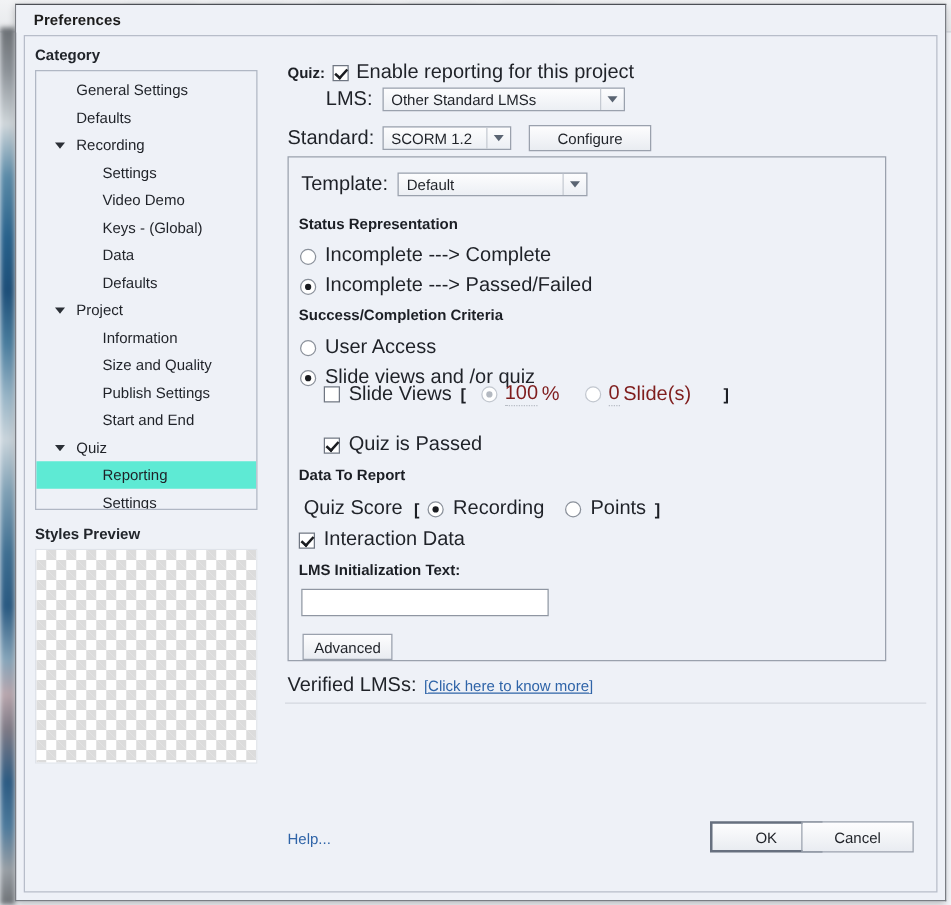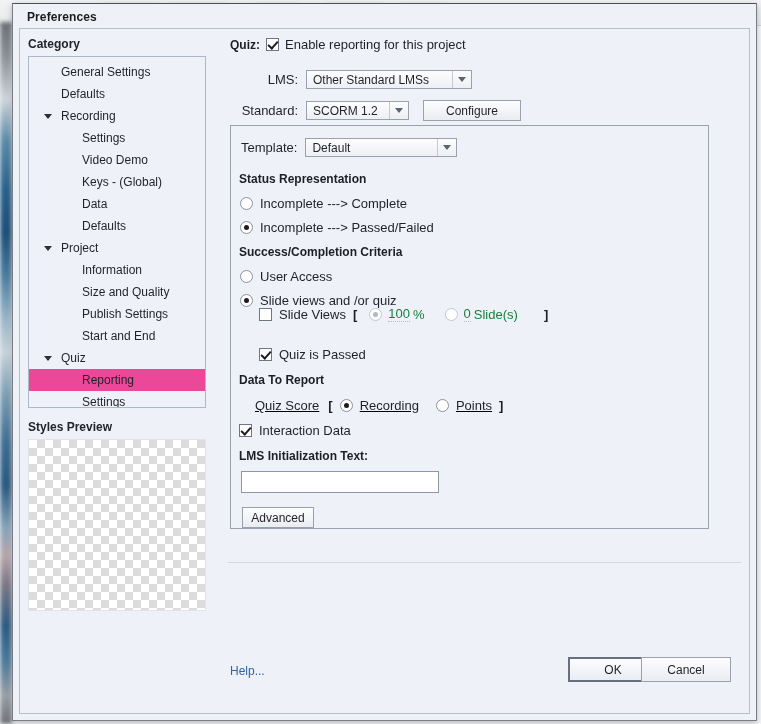--- a/index.html
+++ b/index.html
@@ -75,21 +75,21 @@
     border: 1px solid #b0b7c4;
     padding-top: 4px;
     overflow: hidden;
   }
   .tree-row {
     position: relative;
     height: 22px; line-height: 22px;
     font-size: 12px; color: #1f2228;
     white-space: nowrap;
   }
-  .tree-row.selected { background: #ec4899; }
+  .tree-row.selected { background: #5eead4; }
   .tw {
     position: absolute; left: 13px; top: 0;
     width: 12px; height: 22px;
     display: flex; align-items: center; justify-content: center;
   }
   .tw i {
     display: block;
     width: 0; height: 0;
     border-left: 4.5px solid transparent;
     border-right: 4.5px solid transparent;
@@ -108,21 +108,21 @@
       linear-gradient(45deg, #dcdcdc 25%, transparent 25%, transparent 75%, #dcdcdc 75%, #dcdcdc);
     background-size: 16px 16px;
     background-position: 0 0, 8px 8px;
   }
 
   
   #right-col { position: absolute; left: 208px; top: 8px; right: 8px; bottom: 8px; }
 
   .row { display: flex; align-items: center; }
   .lbl-bold { font-size: 12px; font-weight: bold; color: #1c1f25; }
-  .lbl { font-size: 13px; color: #1f2228; }
+  .lbl { font-size: 16px; color: #1f2228; }
 
   
   .cb {
     width: 13px; height: 13px;
     border: 1px solid #6f7682;
     background: #fff;
     display: inline-block;
     position: relative;
     flex: none;
   }
@@ -192,21 +192,21 @@
   
   #group-box {
     position: absolute;
     left: 2px; top: 88px; width: 479px; height: 404px;
     border: 1px solid #9aa1ad;
     background: #eef1f7;
   }
 
   .hdr { font-size: 12px; font-weight: bold; color: #1c1f25; }
 
-  .dim-text { color: #15803d; }
+  .dim-text { color: #7f1d1d; }
   .dotted { border-bottom: 1px dotted #b8bdc5; }
 
   .bracket { font-size: 13px; font-weight: bold; color: #1c1f25; }
 
   #lms-input {
     width: 198px; height: 22px;
     background: #ffffff;
     border: 1px solid #8f96a2;
   }
 
@@ -267,29 +267,29 @@
             </span><span>Quiz</span></div>
           <div class="tree-row lvl2 selected"><span>Reporting</span></div>
           <div class="tree-row lvl2"><span>Settings</span></div>
         </div>
       <div class="section-label" id="styles-preview-label">Styles Preview</div>
       <div id="styles-preview-box"></div>
     </div>
 
     <div id="right-col">
 
-      <div class="row" style="position:absolute;left:2px;top:0;">
+      <div class="row" style="position:absolute;left:2px;top:12px;">
         <span class="lbl-bold">Quiz:</span>
         <span class="cb checked" style="margin:0 6px 0 6px;"></span>
         <span class="lbl">Enable reporting for this project</span>
       </div>
 
       <div class="row" style="position:absolute;left:2px;top:33px;">
         <span class="lbl" style="width:68px;text-align:right;">LMS:</span>
-        <div class="dd" style="width:166px;margin-left:8px;">
+        <div class="dd" style="width:194px;margin-left:8px;">
           <span>Other Standard LMSs</span>
           <span class="arrow-cell">
               <i></i>
             </span>
         </div>
       </div>
 
       <div class="row" style="position:absolute;left:2px;top:63px;justify-content:center;">
         <span class="lbl" style="width:68px;text-align:right;">Standard:</span>
         <div class="dd" style="width:103px;margin-left:8px;">
@@ -355,21 +355,21 @@
           <span class="bracket" style="margin-left:26px;">]</span>
         </div>
 
         <div class="row" style="position:absolute;left:28px;top:221px;">
           <span class="cb checked"></span>
           <span class="lbl" style="margin-left:7px;">Quiz is Passed</span>
         </div>
 
         <div class="hdr" style="position:absolute;left:8px;top:247px;text-align:right;">Data To Report</div>
 
-        <div class="row" style="position:absolute;left:24px;top:272px;text-decoration:underline;">
+        <div class="row" style="position:absolute;left:12px;top:272px;">
           <span class="lbl">Quiz Score</span>
           <span class="bracket" style="margin-left:9px;">[</span>
           <span class="rb checked" style="margin-left:7px;"></span>
           <span class="lbl" style="margin-left:7px;">Recording</span>
           <span class="rb" style="margin-left:17px;"></span>
           <span class="lbl" style="margin-left:7px;">Points</span>
           <span class="bracket" style="margin-left:7px;">]</span>
         </div>
 
         <div class="row" style="position:absolute;left:8px;top:297px;">
@@ -379,20 +379,24 @@
 
         <div class="hdr" style="position:absolute;left:8px;top:323px;">LMS Initialization Text:</div>
 
         <input id="lms-input" type="text" style="position: absolute; left: 10px; top: 345px;" placeholder="">
 
         <div class="btn" style="position:absolute;left:11px;top:381px;width:72px;">
           <span>Advanced</span>
         </div>
       </div>
 
+      <div class="row" style="position:absolute;left:2px;top:503px;">
+        <span class="lbl">Verified LMSs:</span>
+        <span class="link" style="margin-left:6px;">[Click here to know more]</span>
+      </div>
 
       <div id="separator"></div>
 
       <span class="link" style="position:absolute;left:2px;top:627px;text-decoration:none;">Help...</span>
 
       <div class="btn default" style="position:absolute;left:311px;top:620px;width:90px;height:25px;margin-left:29px;">
         <span>OK</span>
       </div>
       <div class="btn" style="position:absolute;left:413px;top:620px;width:90px;height:25px;">
         <span>Cancel</span>

